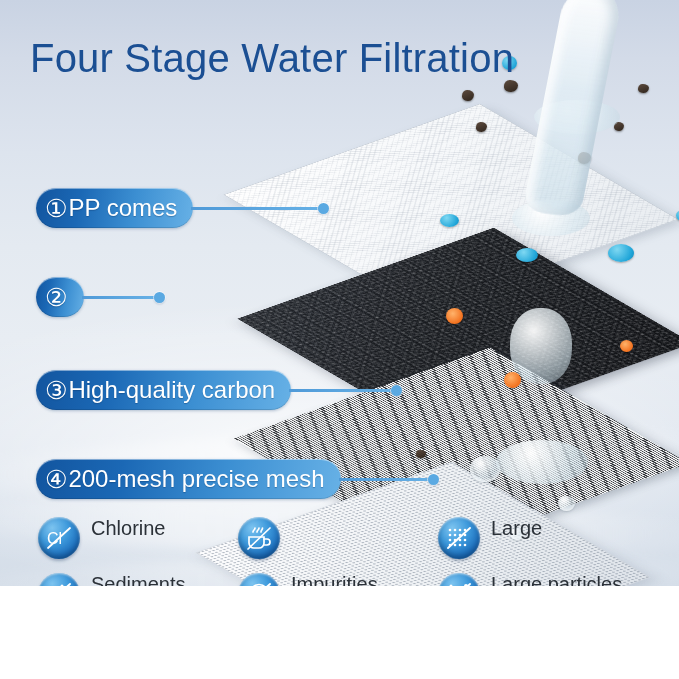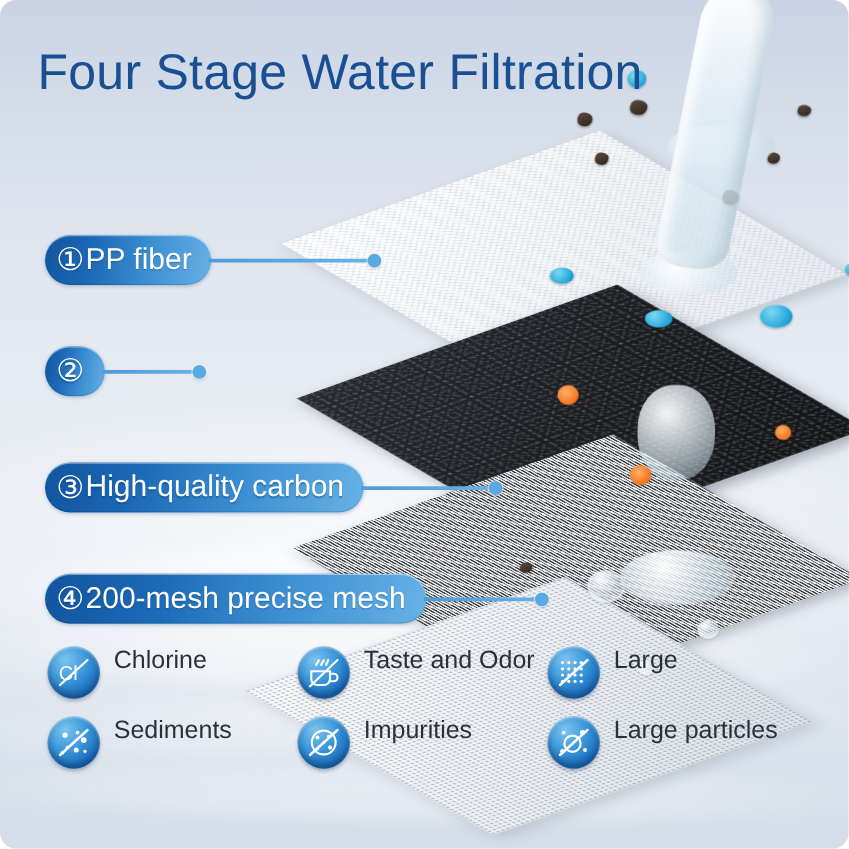--- a/index.html
+++ b/index.html
@@ -1,22 +1,21 @@
 <!DOCTYPE html>
 <html><head>
 <meta charset="utf-8">
 <style>
   html,body{margin:0;padding:0;background:#fff;}
   body{font-family:"Liberation Sans","DejaVu Sans",sans-serif;}
 
   .poster{
-    position:relative;width:679px;height:679px;overflow:hidden;
+    position:relative;width:679px;height:586px;overflow:hidden;
     background:
       linear-gradient(180deg,#c9d3e3 0%,#d3dbe8 10%,#dde4ee 26%,#e4eaf1 42%,#e8edf3 58%,#e2e8f0 74%,#dae2ec 88%,#d4dde8 100%);
-    border-radius: 13px;
   }
   
   .bg-waves{position:absolute;inset:0;pointer-events:none;}
   .bg-waves .wv{position:absolute;left:-8%;width:116%;border-radius:50%;
      background:linear-gradient(90deg,rgba(255,255,255,0) 0%,rgba(255,255,255,.75) 30%,rgba(255,255,255,.85) 60%,rgba(255,255,255,0) 100%);
      filter:blur(6px);}
   .wv1{top:432px;height:60px;transform:rotate(-2.2deg);opacity:.55;}
   .wv2{top:500px;height:54px;transform:rotate(1.4deg);opacity:.5;}
   .wv3{top:556px;height:48px;transform:rotate(-1.1deg);opacity:.45;}
   .wv4{top:612px;height:44px;transform:rotate(.8deg);opacity:.4;}
@@ -193,21 +192,21 @@
     </div>
 
     <div class="stream"></div>
   </div>
 
   <div class="title">Four Stage Water Filtration</div>
 
   <div class="callout c1">
     <span class="pill">
       <span class="num">①</span>
-      <span>PP fiber</span>
+      <span>PP comes</span>
     </span>
     <span class="lead"></span>
     <span class="knob"></span>
   </div>
 
   <div class="callout c2">
     <span class="pill">
       <span class="num">②</span>
     </span>
     <span class="lead"></span>
@@ -250,21 +249,20 @@
       <span class="orb">
         <svg viewBox="0 0 42 42">
             <g fill="none" stroke="#fff" stroke-width="1.7" stroke-linecap="round">
           <path d="M11 20h15v6a5 5 0 0 1-5 5h-5a5 5 0 0 1-5-5z"></path>
           <path d="M26 22h3a3 3 0 0 1 0 6h-3"></path>
           <path d="M15 15c0-2 2-2 2-4M19 15c0-2 2-2 2-4M23 15c0-2 1.5-2 1.5-4"></path>
           <line x1="10" y1="32" x2="32" y2="11"></line>
             </g>
           </svg>
       </span>
-      <span class="feat-label">Taste and Odor</span>
     </div>
 
     <div class="feat">
       <span class="orb">
         <svg viewBox="0 0 42 42">
             <g fill="#fff">
           <circle cx="12" cy="13" r="1.3"></circle>
               <circle cx="17" cy="13" r="1.3"></circle>
               <circle cx="22" cy="13" r="1.3"></circle>
               <circle cx="27" cy="13" r="1.3"></circle>

